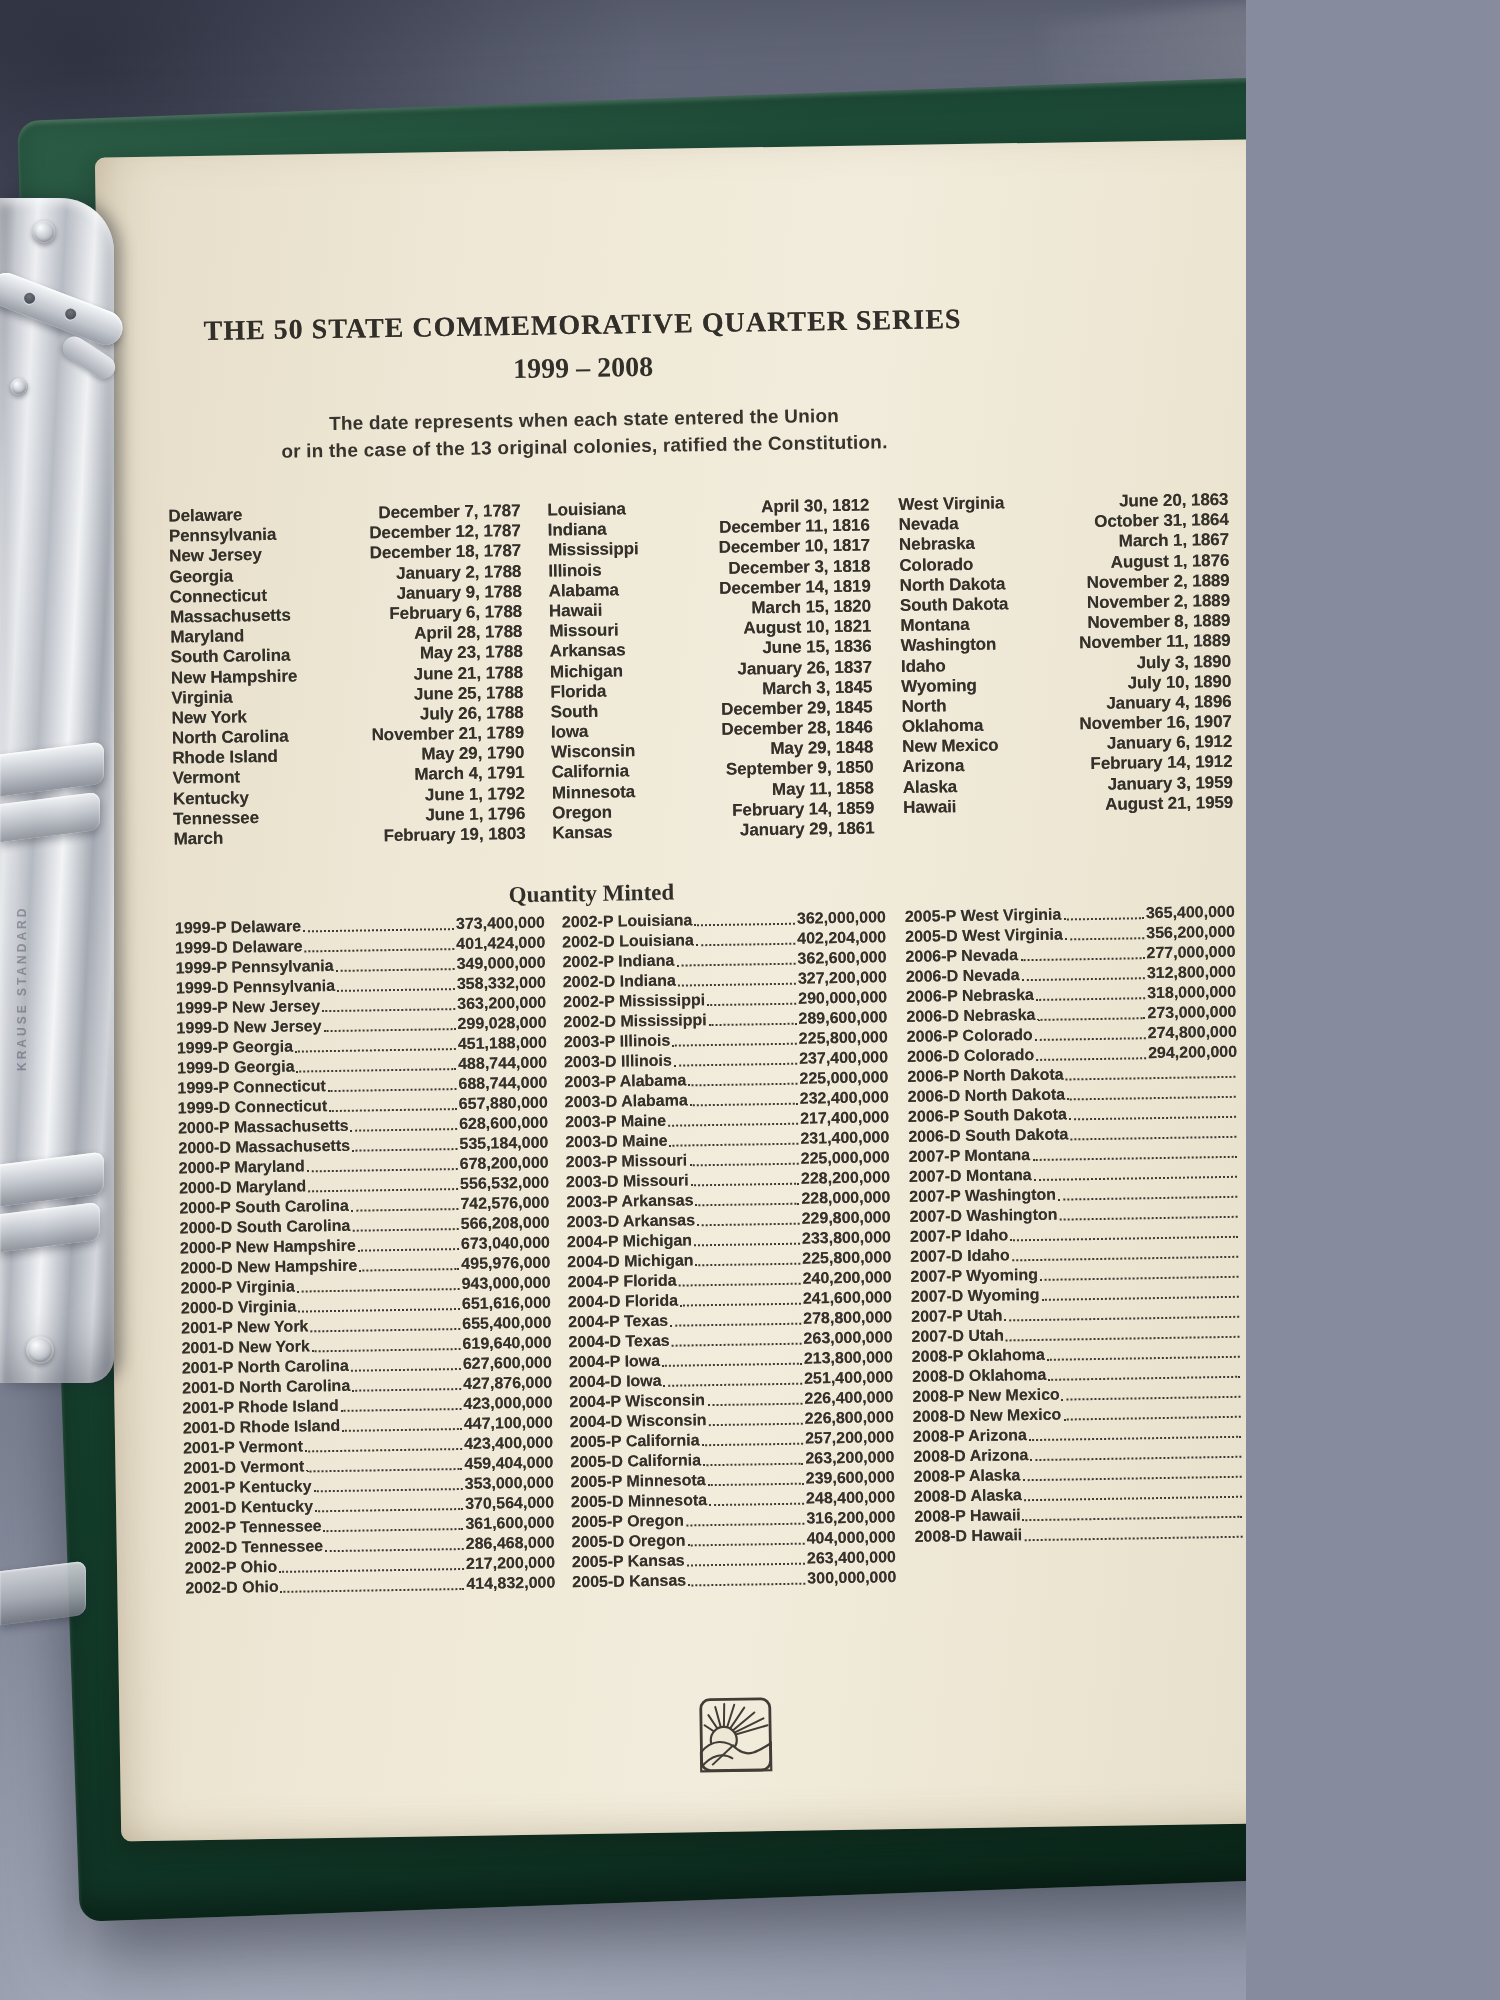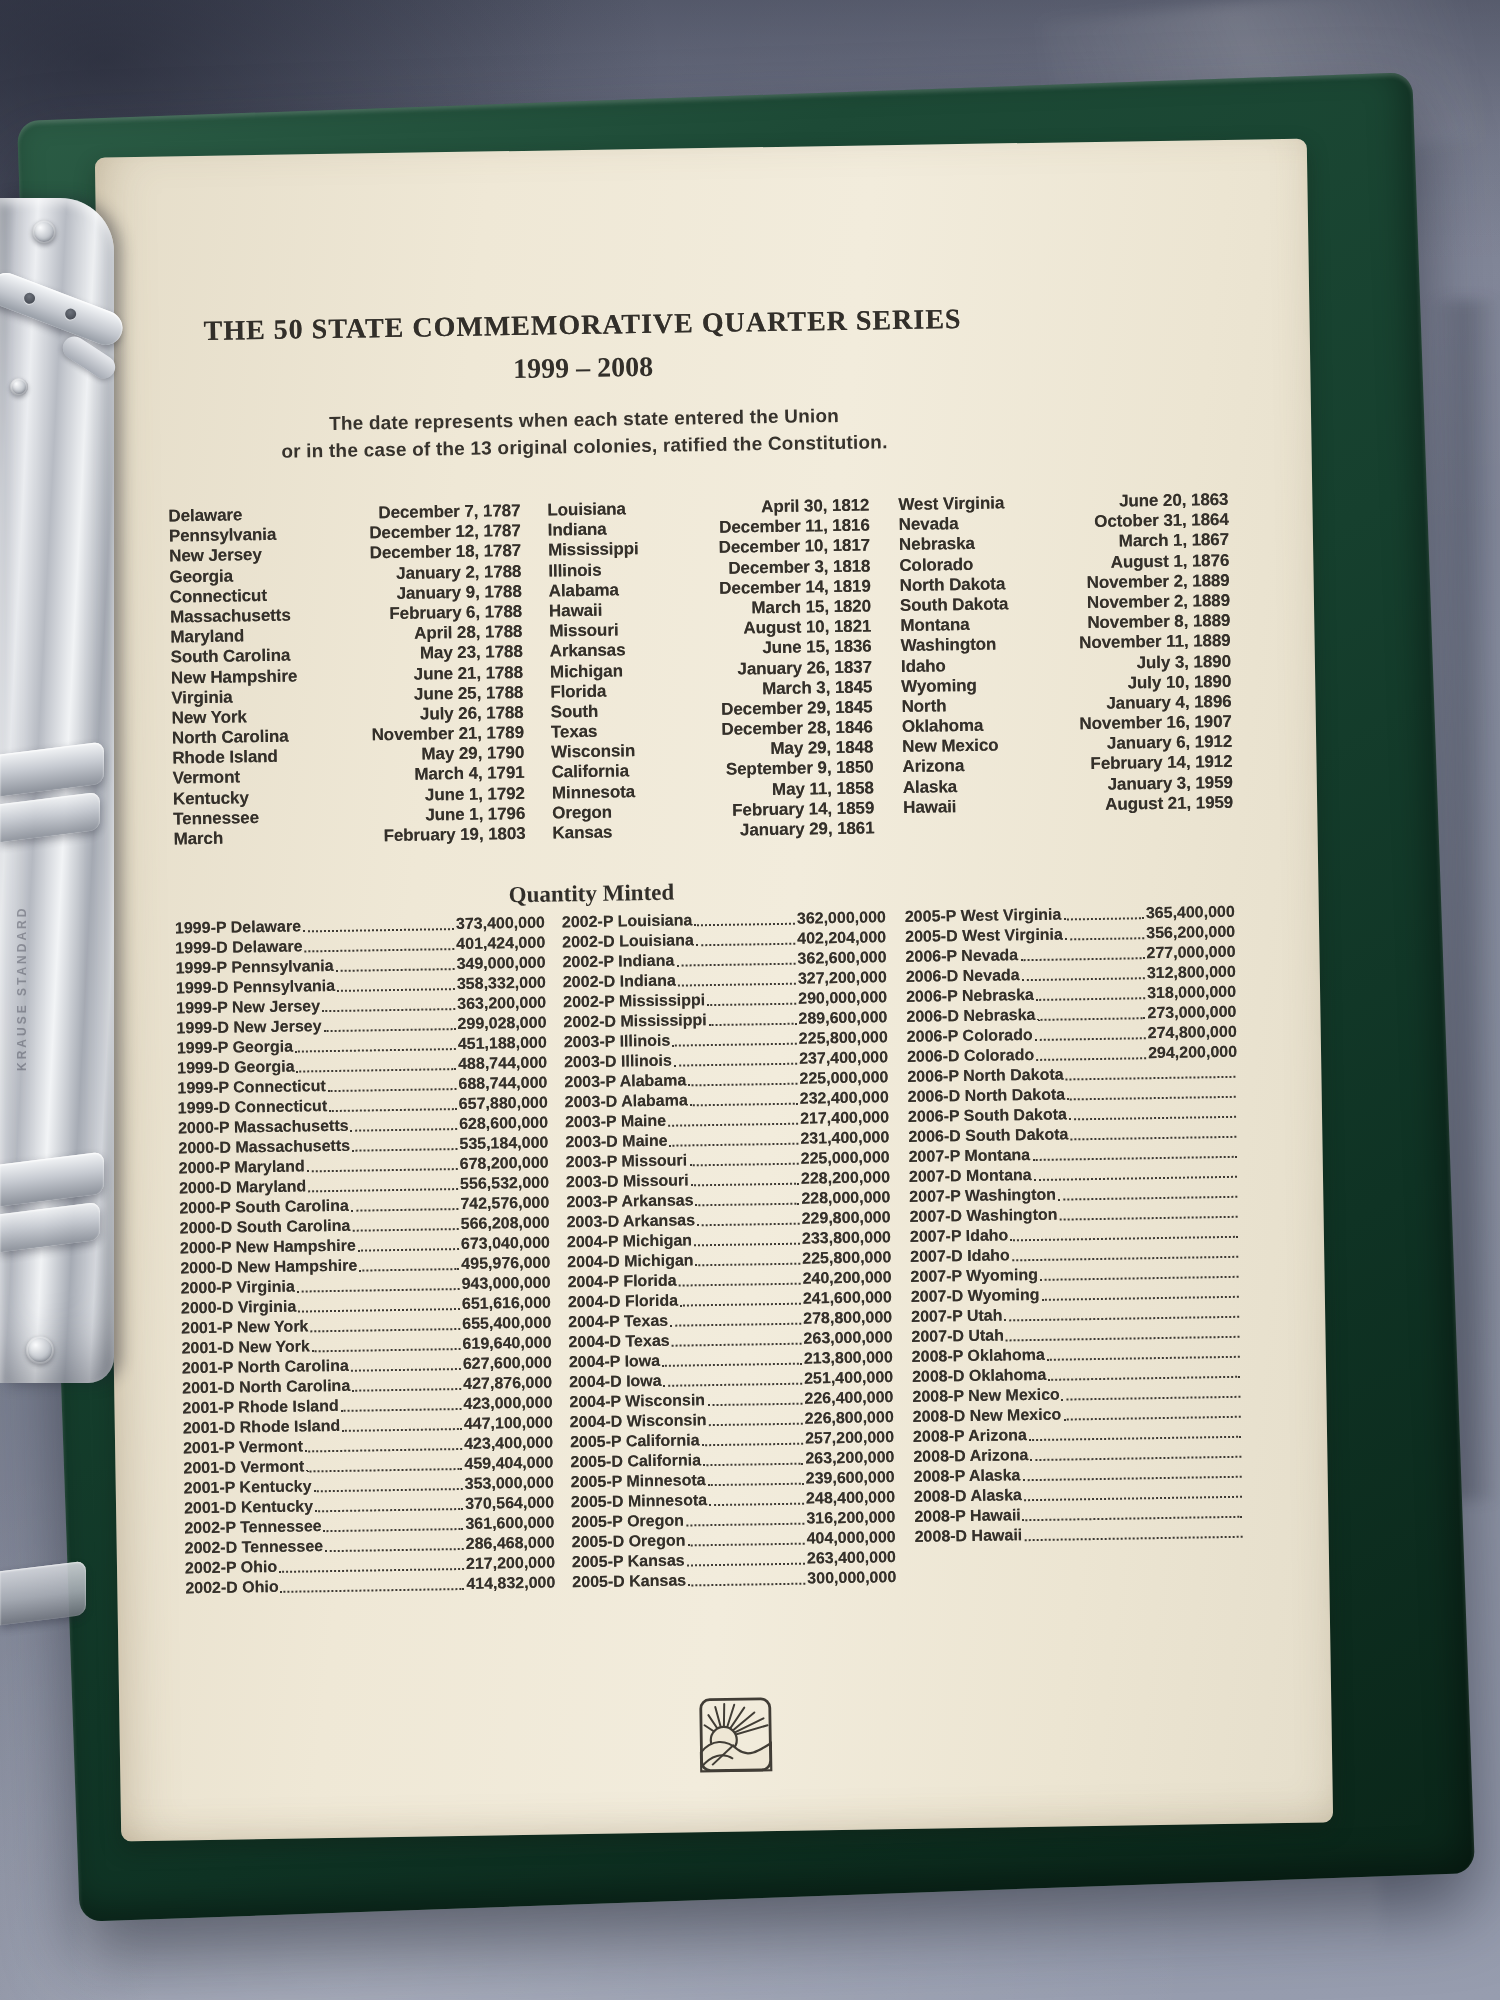--- a/index.html
+++ b/index.html
@@ -1,17 +1,17 @@
 <!DOCTYPE html>
 <html><head>
 <meta charset="utf-8">
 <style>
   html,body{margin:0;padding:0;width:1500px;height:2000px;overflow:hidden;
     background:#868c9e;font-family:"Liberation Sans",sans-serif;}
-  .scene{position:relative;width:1500px;height:2000px;overflow:hidden;}
+  .scene{position:relative;width:1246px;height:2000px;overflow:hidden;}
 
   
   .fabric{position:absolute;inset:0;background:
     radial-gradient(900px 520px at 7% 3%, rgba(22,25,38,.55), transparent 62%),
     linear-gradient(102deg, rgba(50,54,70,.45) 0%, rgba(50,54,70,0) 30%),
     linear-gradient(180deg, rgba(58,62,78,.5) 0%, rgba(58,62,78,.15) 7%, rgba(58,62,78,0) 13%),
     radial-gradient(1200px 700px at 90% 6%, rgba(255,255,255,.08), transparent 60%),
     radial-gradient(1500px 900px at 22% 98%, rgba(255,255,255,.17), transparent 58%),
     linear-gradient(180deg,#6e7386 0%,#7c8194 14%,#858b9d 32%,#8b91a2 65%,#979daf 100%);}
   .fold{position:absolute;filter:blur(7px);}
@@ -268,21 +268,21 @@
           <span>Florida</span>
           <span>March 3, 1845</span>
         </div>
 
         <div class="srow">
           <span>South</span>
           <span>December 29, 1845</span>
         </div>
 
         <div class="srow">
-          <span>Texas</span>
+          <span>Iowa</span>
           <span>December 28, 1846</span>
         </div>
 
         <div class="srow">
           <span>Wisconsin</span>
           <span>May 29, 1848</span>
         </div>
 
         <div class="srow">
           <span>California</span>

